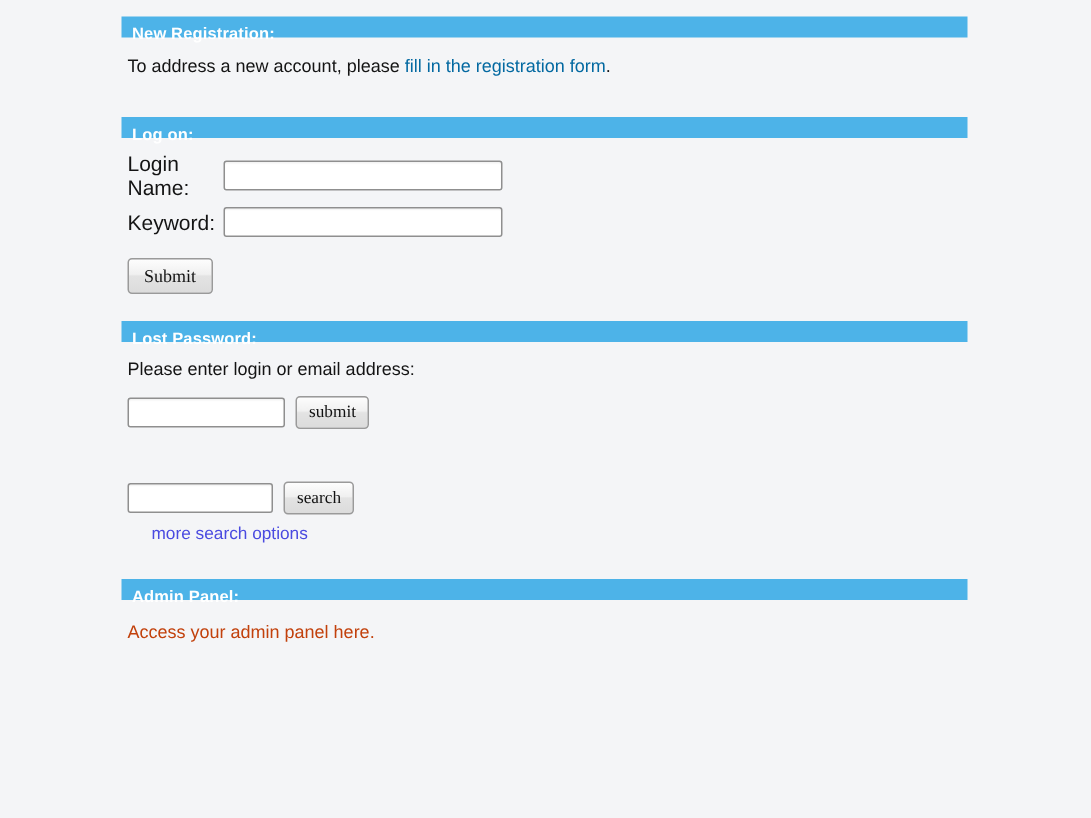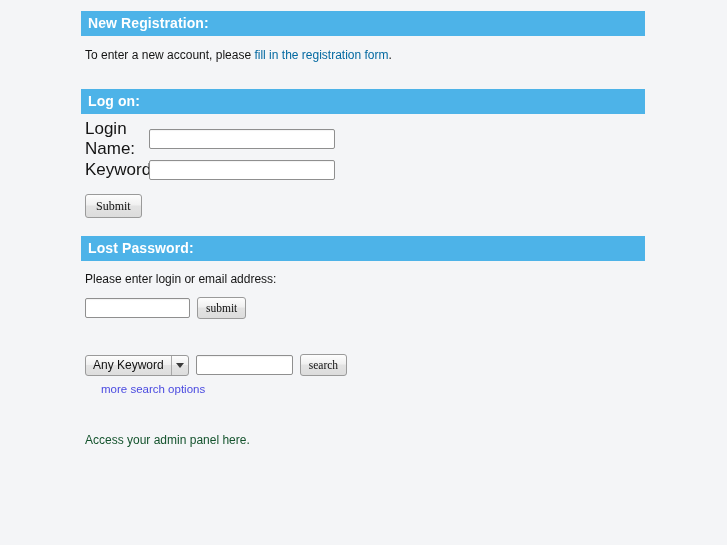--- a/index.html
+++ b/index.html
@@ -26,22 +26,22 @@
     position: absolute;
     left: 81px;
     top: 11px;
     width: 564px;
   }
 
   .section-header {
     background: #4db3e8;
     color: #ffffff;
     font-weight: bold;
-    font-size: 14px;
-    height: 25px;
+    font-size: 11px;
+    height: 14px;
     line-height: 25px;
     padding: 0 0 0 7px;
     box-sizing: border-box;
     letter-spacing: 0.1px;
   }
 
   .section-body {
     padding: 0;
   }
 
@@ -65,21 +65,21 @@
   .logon-body { padding-top: 14px; }
   .field-row {
     display: flex;
     align-items: center;
     margin-bottom: 9px;
     height: 22px;
   }
   .field-label {
     width: 64px;
     padding-left: 4px;
-    font-size: 17px;
+    font-size: 14px;
     color: #141414;
     text-align: left;
   }
   .text-input {
     width: 186px;
     height: 20px;
     box-sizing: border-box;
     border: 1px solid #8f8f8f;
     border-radius: 2px;
     background: #ffffff;
@@ -176,32 +176,32 @@
   .more-options a { color: #4a4ae0; text-decoration: none; padding-left: 16px; }
 
   .gap-after-search { height: 24px; }
 
   
   .admin-body { padding-top: 14px; }
   .admin-link {
     padding-left: 4px;
     font-size: 12px;
   }
-  .admin-link a { color: #14532d; text-decoration: none; }
+  .admin-link a { color: #c2410c; text-decoration: none; }
 </style>
 </head>
 <body>
 
 <div class="page">
   <div class="content">
 
     <div class="section-header">New Registration:</div>
     <div class="section-body">
       <div class="reg-text">
-        <span>To enter a new account, please </span><a class="link" href="#">fill in the registration form</a><span class="tail">.</span>
+        <span>To address a new account, please </span><a class="link" href="#">fill in the registration form</a><span class="tail">.</span>
       </div>
     </div>
 
     <div class="gap-after-reg"></div>
 
     <div class="section-header">Log on:</div>
     <div class="section-body logon-body">
 
       <div class="field-row">
         <div class="field-label">Login Name:</div>
@@ -227,38 +227,33 @@
         <input class="text-input small" type="text" value="" placeholder="" style="">
         <button class="btn small">submit</button>
       </div>
     </div>
 
     <div class="gap-after-lost"></div>
 
     <div class="section-body search-body">
       <div class="search-controls">
 
-        <div class="select-wrap">
-          <div class="select-value">Any Keyword</div>
-          <div class="select-arrow">
-            <span></span>
-          </div>
-        </div>
 
         <input class="text-input search-field" type="text" value="" placeholder="" style="">
 
         <button class="btn small">search</button>
       </div>
       <div class="more-options">
         <a href="#">more search options</a>
       </div>
     </div>
 
     <div class="gap-after-search"></div>
 
+    <div class="section-header">Admin Panel:</div>
     <div class="section-body admin-body">
       <div class="admin-link">
         <a href="#">Access your admin panel here.</a>
       </div>
     </div>
 
   </div>
 </div>
 
 </body></html>

